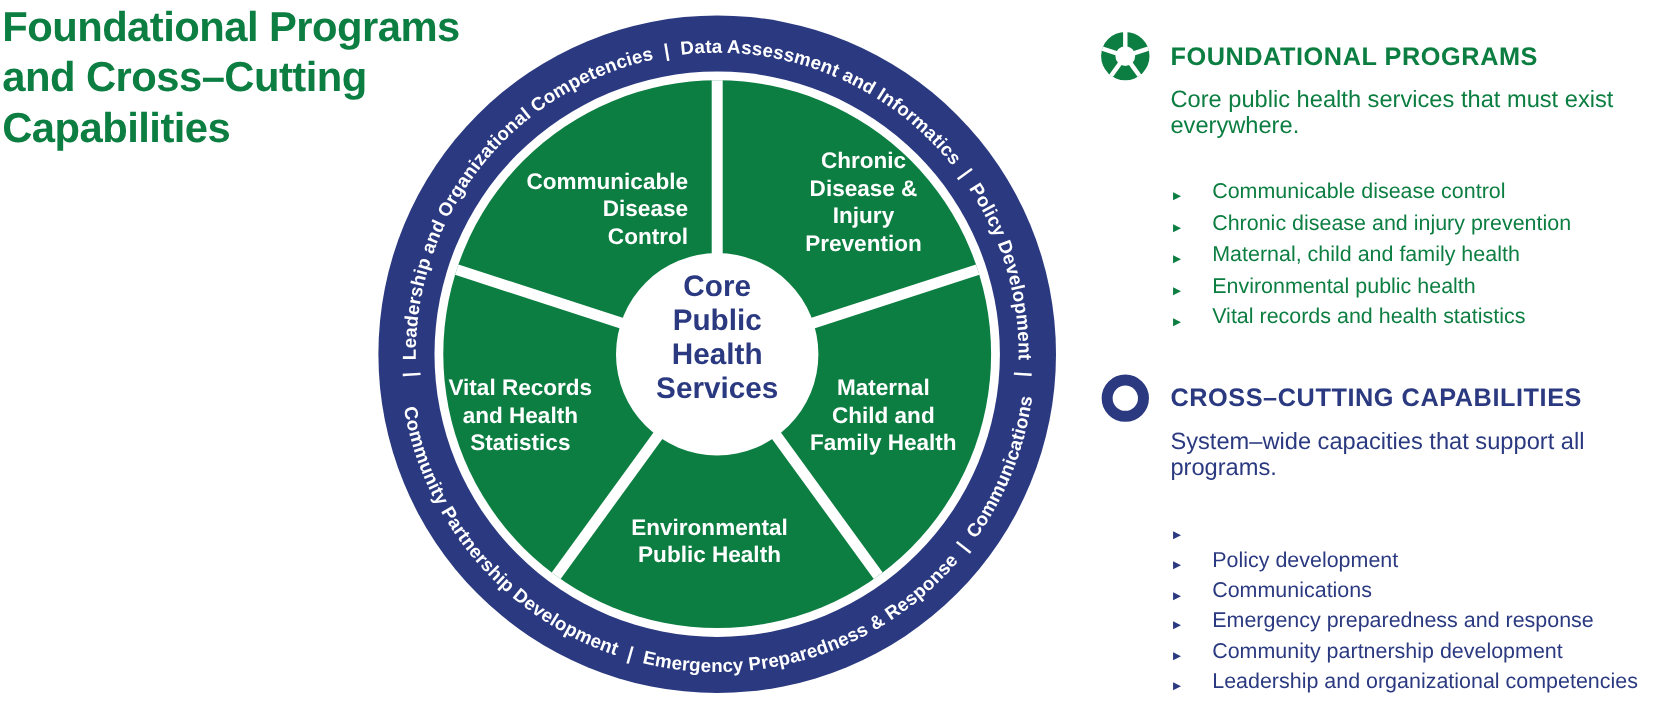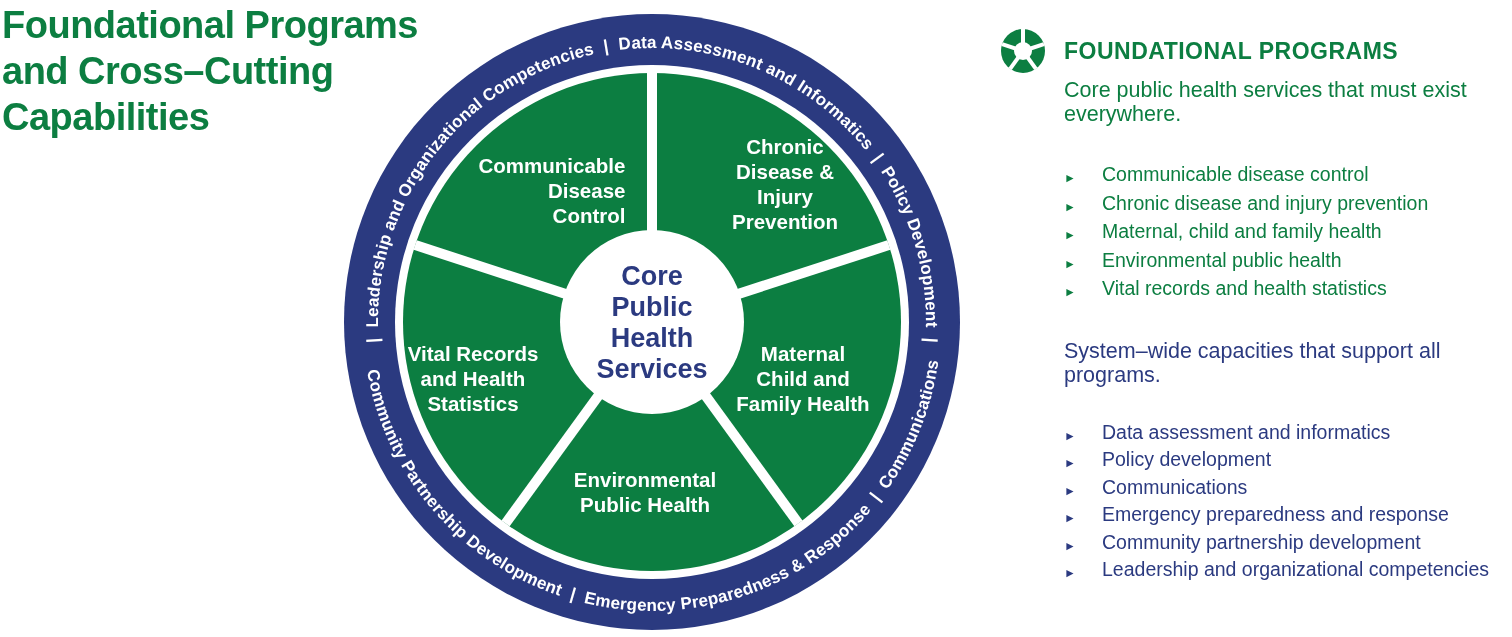--- a/index.html
+++ b/index.html
@@ -70,21 +70,21 @@
 Injury
 Prevention</div>
   <div class="wedge-label ml" style="left:461px; top:366px;">Maternal
 Child and
 Family Health</div>
   <div class="wedge-label ml" style="left:303px; top:480px;">Environmental
 Public Health</div>
   <div class="wedge-label ml" style="left:131px; top:366px;">Vital Records
 and Health
 Statistics</div>
-  <div class="center-label ml" style="left:310px; top:311px;">Core
+  <div class="center-label ml" style="left:310px; top:295px;">Core
 Public
 Health
 Services</div>
 </div>
 
 <div class="legend">
 
   <section class="sec-foundational">
     <div class="sec-header">
       <span class="icon">
@@ -121,25 +121,32 @@
           <span>Environmental public health</span>
         </li>
       <li>
           <span class="bullet">►</span>
           <span>Vital records and health statistics</span>
         </li>
     </ul>
   </section>
 
   <section class="sec-crosscutting">
+    <div class="sec-header">
+      <span class="icon">
+        <svg width="46" height="46" viewBox="0 0 46 46">
+          <circle cx="23" cy="23" r="16.5" fill="none" stroke="#2b3a80" stroke-width="10"></circle>
+        </svg>
+      </span>
+      <h2 class="sec-heading">CROSS–CUTTING CAPABILITIES</h2>
+    </div>
     <p class="sec-desc">System–wide capacities that support all programs.</p>
     <ul class="sec-list tight">
       <li>
           <span class="bullet">►</span>
-          <span>Data assessment and informatics</span>
         </li>
       <li>
           <span class="bullet">►</span>
           <span>Policy development</span>
         </li>
       <li>
           <span class="bullet">►</span>
           <span>Communications</span>
         </li>
       <li>

